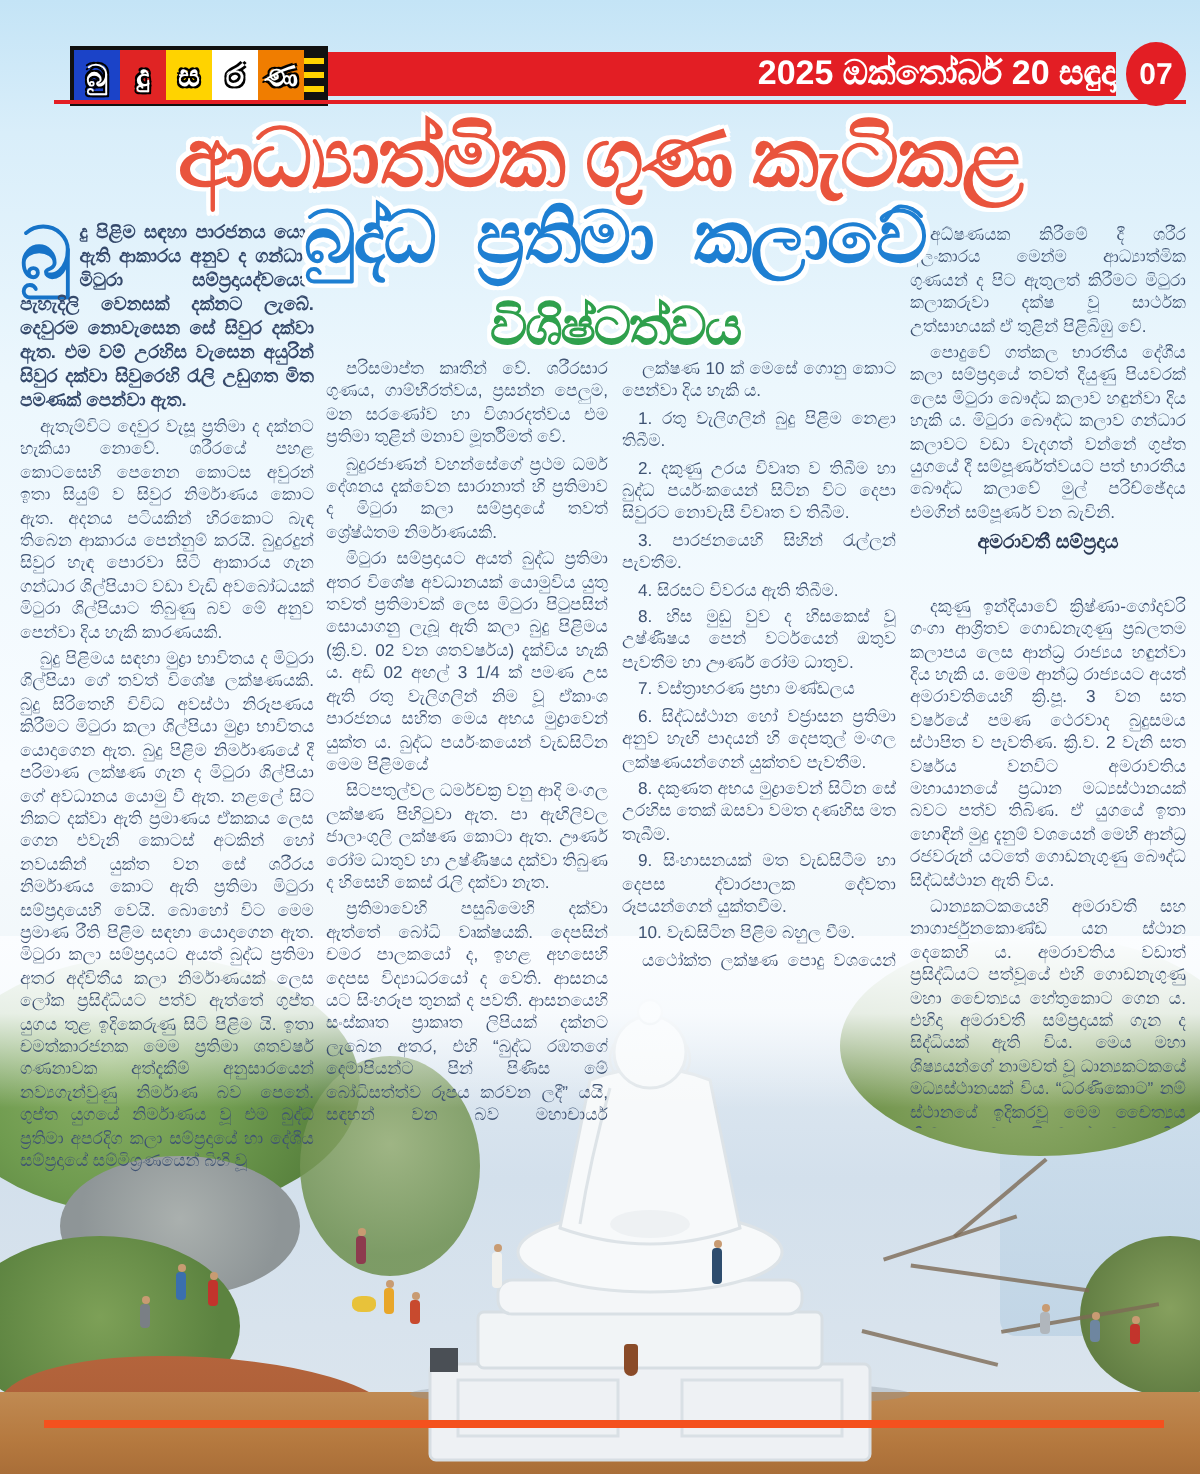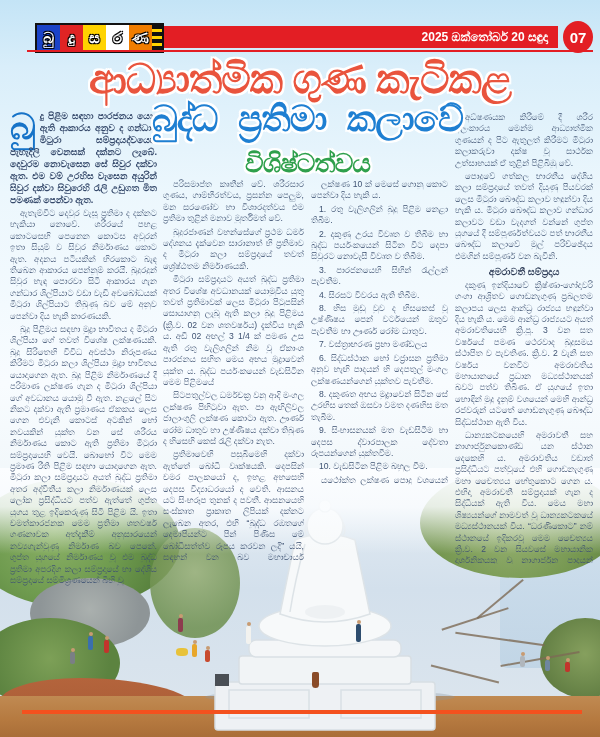--- a/index.html
+++ b/index.html
@@ -8,42 +8,42 @@
     font-family:"Liberation Sans","DejaVu Sans",sans-serif;
     background:linear-gradient(180deg,#c4e4f6 0%,#d9eefa 9%,#ecf7fd 26%,#f8fcff 52%,#f1f7fa 66%,#eef4f8 100%);
   }
   
   .masthead{position:absolute;left:35px;top:23px;height:26px;display:flex;border:2px solid #111;background:#111;}
   .masthead .block{width:23px;height:26px;display:flex;align-items:center;justify-content:center;}
   .masthead .letter{font-weight:bold;font-size:15px;color:#fff;
     text-shadow:-1px -1px 0 #000,1px -1px 0 #000,-1px 1px 0 #000,1px 1px 0 #000;}
   .masthead-stripes{width:10px;height:26px;background:repeating-linear-gradient(180deg,#111 0 4px,#ffd300 4px 7px);}
   .datebar{position:absolute;left:164px;top:26px;width:394px;height:22px;background:#e31e24;
-    color:#fff;font-weight:bold;font-size:12px;display:flex;align-items:center;justify-content:flex-end;padding-right:10px;box-sizing:border-box;}
+    color:#fff;font-weight:bold;font-size:17px;display:flex;align-items:center;justify-content:flex-end;box-sizing:border-box;}
   .pagenum{position:absolute;left:563px;top:21px;width:30px;height:32px;border-radius:50%;background:#e31e24;
     color:#fff;font-weight:bold;font-size:15px;display:flex;align-items:center;justify-content:center;}
   .header-rule{position:absolute;left:27px;top:50px;width:566px;height:2px;background:#e31e24;}
   
   .headline{position:absolute;z-index:5;font-weight:bold;text-align:center;letter-spacing:-1px;
     text-shadow:-2px -2px 0 #fff,2px -2px 0 #fff,-2px 2px 0 #fff,2px 2px 0 #fff,0 -2px 0 #fff,0 2px 0 #fff,-2px 0 0 #fff,2px 0 0 #fff;}
   .headline-1{left:0;top:56px;width:600px;font-size:41px;line-height:46px;}
   .headline-2{left:150px;top:101px;width:315px;font-size:36px;line-height:42px;font-family:Liberation Mono, monospace;}
   .headline-3{left:150px;top:141px;width:315px;font-size:26px;line-height:44px;}
   
   .col{position:absolute;z-index:4;color:#3f5373;font-size:8.6px;line-height:11.4px;text-align:justify;overflow:hidden;}
   .col-1{left:10px;top:110px;width:147px;height:508px;}
   .col-2{left:163px;top:179px;width:141px;height:384px;}
   .col-3{left:311px;top:179px;width:137px;height:307px;}
   .col-4{left:455px;top:112px;width:138px;height:452px;}
   .col p{margin:0 0 2px 0;}
   .col p.p{text-indent:10px;}
   .col p.li{text-indent:8px;}
   .col p.intro{font-weight:bold;font-size:9.2px;line-height:12px;color:#35496b;text-indent:0;}
   .dropcap{float:left;font-size:36px;line-height:30px;font-weight:bold;color:#1673c8;margin:2px 4px 0 0;}
-  .subhead{margin:4px 0 2px 0;text-align:center;font-size:9.6px;font-weight:bold;color:#2c3a55;}
+  .subhead{margin:4px 0 20px 0;text-align:center;font-size:9.6px;font-weight:bold;color:#2c3a55;}
   
   .photo{position:absolute;left:0;top:468px;width:600px;height:269px;overflow:hidden;z-index:1;}
   .photo-sky{position:absolute;left:0;top:0;width:600px;height:269px;
     background:linear-gradient(180deg,#e6eef5 0%,#d3e0ec 45%,#dde6ee 100%);}
   .haze{position:absolute;left:500px;top:40px;width:100px;height:160px;background:linear-gradient(180deg,#cfe0ee,#bcd2e4);opacity:.8;border-radius:8px;}
   .blob{position:absolute;border-radius:50%;}
   .ground{position:absolute;left:0;top:228px;width:600px;height:41px;
     background:linear-gradient(180deg,#c08a52 0%,#b5793f 60%,#a96e38 100%);}
   .path-left{position:absolute;left:0;top:210px;width:200px;height:59px;
     background:linear-gradient(180deg,#b4643c,#a55a34);border-radius:40% 60% 0 0;}

